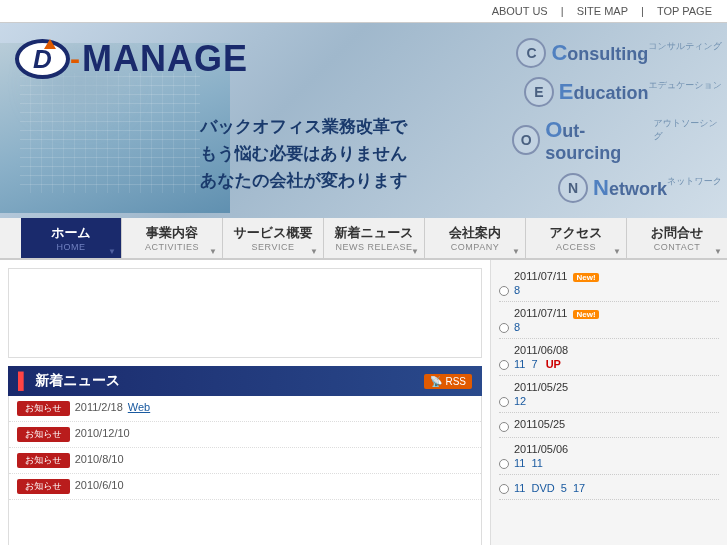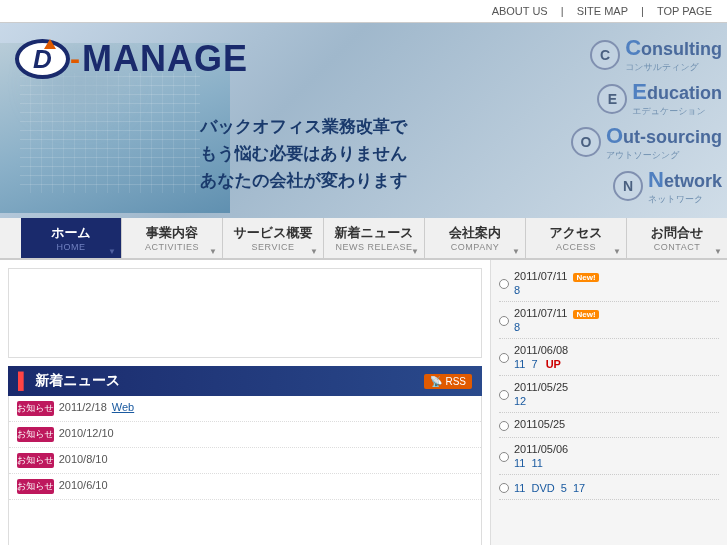--- a/index.html
+++ b/index.html
@@ -178,21 +178,20 @@
       display: flex;
       align-items: center;
       justify-content: center;
       margin-right: 5px;
       font-size: 14px;
       font-weight: bold;
       color: #4a6080;
     }
     .service-label-group {
       display: flex;
-      flex-direction: column;
     }
 
     
     #main-nav {
       display: flex;
       width: 727px;
       height: 42px;
       background: #f0f0f0;
       border-bottom: 2px solid #ccc;
     }
@@ -302,24 +301,24 @@
       position: relative;
     }
     .news-item {
       display: flex;
       align-items: flex-start;
       padding: 5px 8px;
       border-bottom: 1px dotted #ddd;
       font-size: 11px;
     }
     .news-badge {
-      background: #be185d;
+      background: #b91c1c;
       color: white;
       font-size: 9px;
-      padding: 1px 0;
+      padding: 1px 8px;
       border-radius: 2px;
       margin-right: 5px;
       white-space: nowrap;
       flex-shrink: 0;
     }
     .news-date { color: #555; margin-right: 5px; white-space: nowrap; }
     .news-link { color: #1a5aa0; text-decoration: underline; cursor: pointer; }
 
     
     #right-col {
@@ -336,21 +335,21 @@
       color: #333;
       border-bottom: 1px solid #bbb;
     }
     #seminar-list {
       padding: 5px 8px;
       overflow-y: auto;
       height: calc(100% - 35px);
     }
     .seminar-item {
       display: flex;
-      align-items: center;
+      align-items: flex-end;
       padding: 5px 0;
       border-bottom: 1px dotted #ccc;
       font-size: 11px;
     }
     .radio-dot {
       width: 10px;
       height: 10px;
       border-radius: 50%;
       border: 1px solid #888;
       background: white;

